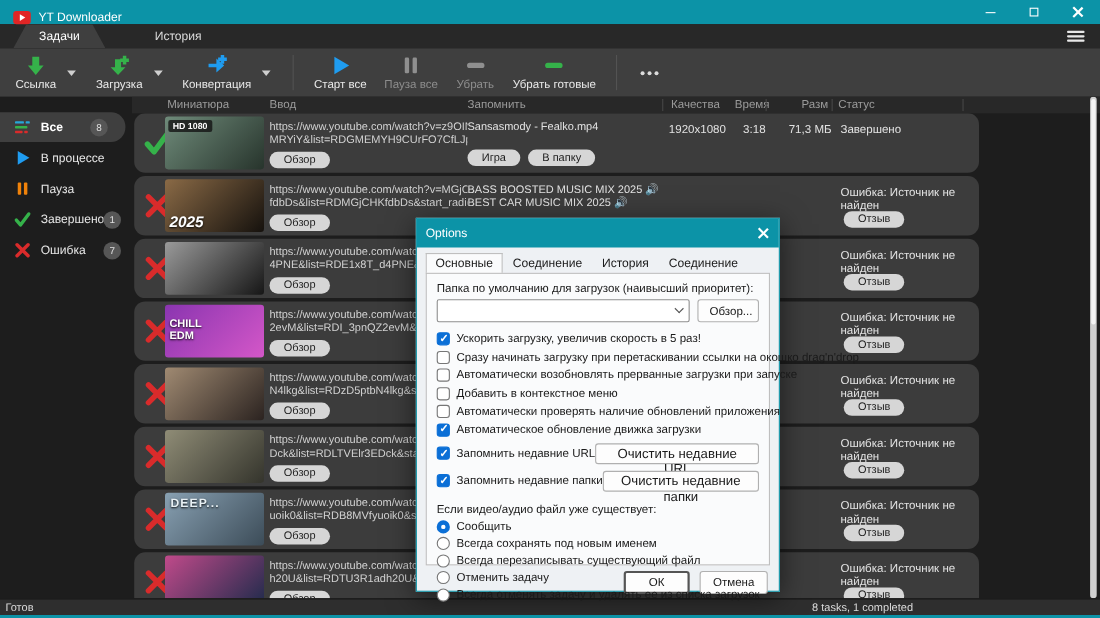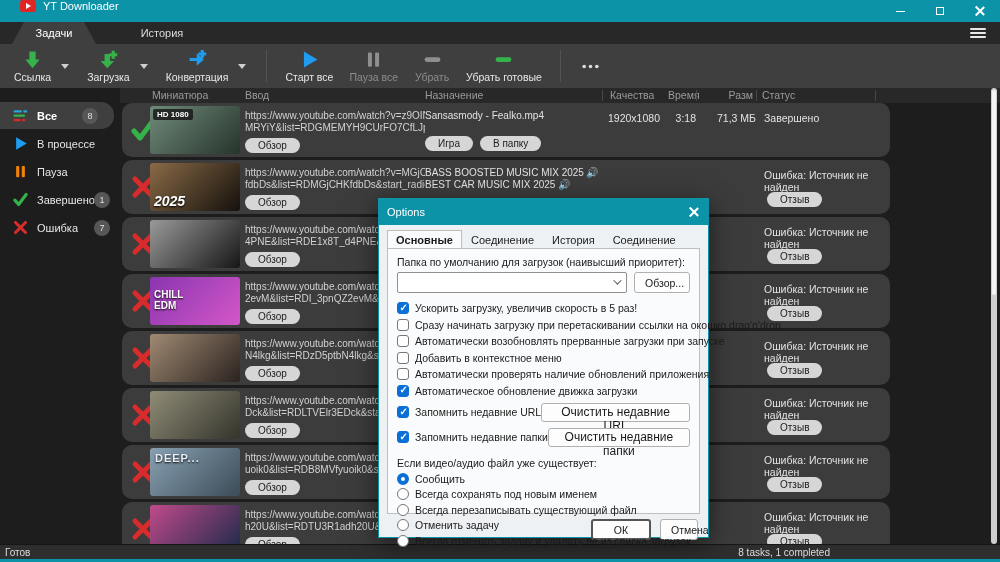--- a/index.html
+++ b/index.html
@@ -1,21 +1,21 @@
 <!DOCTYPE html>
 <html><head>
 <meta charset="utf-8">
 <style>
   * { margin:0; padding:0; box-sizing:border-box; }
   html,body { width:1000px; height:562px; background:#101010; font-family:"Liberation Sans", sans-serif; }
   .window { position:relative; width:1000px; height:562px; background:#1d1d1d; overflow:hidden;
             border-bottom:3px solid #0c93a7; }
 
   
-  .titlebar { height:22px; background:#0c93a7; display:flex; align-items:flex-start; padding-left:20px; }
+  .titlebar { height:22px; background:#0c93a7; display:flex; align-items:flex-end; padding-left:12px; }
   .app-icon { width:16px; height:12px; background:#e02525; border-radius:3px; position:relative; flex:0 0 auto; }
   .app-icon::after { content:""; position:absolute; left:6px; top:3px; border-left:5px solid #fff;
                      border-top:3px solid transparent; border-bottom:3px solid transparent; }
   .title-text { color:#fff; font-size:11px; margin-left:7px; }
   .win-controls { margin-left:auto; display:flex; height:100%; }
   .win-btn { width:40px; height:100%; display:flex; align-items:center; justify-content:center; position:relative; }
   .glyph-min { width:9px; height:1px; background:#fff; }
   .glyph-max { width:8px; height:8px; border:1px solid #fff; }
   .glyph-close { width:10px; height:10px; position:relative; }
   .glyph-close::before,.glyph-close::after { content:""; position:absolute; left:4px; top:-1px; width:1.5px; height:12px; background:#fff; }
@@ -85,42 +85,42 @@
 
   
   .dialog { position:absolute; left:378px; top:198px; width:331px; height:340px; background:#eef1f4; border:1px solid #0c93a7; box-shadow:0 6px 24px rgba(0,0,0,.55); z-index:10; }
   .dlg-titlebar { height:26px; background:#0c93a7; display:flex; align-items:center; padding:0 8px; }
   .dlg-title { color:#fff; font-size:11px; }
   .dlg-close { margin-left:auto; width:12px; height:12px; position:relative; }
   .dlg-close::before,.dlg-close::after { content:""; position:absolute; left:5px; top:0; width:1.5px; height:12px; background:#fff; }
   .dlg-close::before{transform:rotate(45deg);} .dlg-close::after{transform:rotate(-45deg);}
   .dlg-tabs { display:flex; padding:4px 8px 0 8px; position:relative; top:1px; }
   .dlg-tab { font-size:11px; color:#1a1a1a; padding:3px 8px 2px 8px; border:1px solid transparent; white-space:nowrap; }
-  .dlg-tab.active { background:#fafbfc; border-color:#bfbfbf; border-bottom-color:#fafbfc; font-weight:bold; }
+  .dlg-tab.active { background:#fafbfc; border-color:#bfbfbf; border-bottom-color:#fafbfc; font-weight:normal; }
   .dlg-panel { margin:0 8px; border:1px solid #bfbfbf; background:#fafbfc; height:266px; padding:7px 9px; position:relative; }
   .dlg-label { font-size:10.5px; color:#1a1a1a; margin-bottom:4px; }
   .combo-row { display:flex; gap:7px; margin-bottom:9px; }
   .combo { flex:1; height:21px; background:#fff; border:1px solid #8f8f8f; border-radius:2px; position:relative; }
   .combo-chev { position:absolute; right:7px; top:6px; width:6px; height:6px; border-right:1.5px solid #555; border-bottom:1.5px solid #555; transform:rotate(45deg) translateY(-2px); }
   .dlg-btn { font-family:inherit; font-size:10.5px; color:#1a1a1a; background:#fdfdfd; border:1px solid #b0b0b0; border-radius:3px; padding:2px 10px; height:21px; }
   .browse-btn { width:56px; }
   .cb-row { display:flex; align-items:center; gap:6px; margin-bottom:4.5px; }
   .checkbox { width:12px; height:12px; border:1px solid #767676; border-radius:3px; background:#fff; flex:0 0 auto; position:relative; }
   .checkbox.checked { background:#0b6fd6; border-color:#0b6fd6; }
   .checkbox.checked::after { content:"✓"; position:absolute; left:1.5px; top:-1.5px; color:#fff; font-size:10px; font-weight:bold; }
   .cb-label { font-size:10.5px; color:#1a1a1a; white-space:nowrap; }
   .remember-row { display:flex; align-items:center; margin:6px 0 0 0; }
   .remember-row .clear-btn { margin-left:auto; height:19px; padding:1px 7px; font-size:12px; }
   .exists-label { margin-top:10px; }
   .radio-row { display:flex; align-items:center; gap:6px; margin-bottom:3.5px; }
   .radio { width:12px; height:12px; border:1px solid #767676; border-radius:50%; background:#fff; flex:0 0 auto; }
   .radio.sel { border:4px solid #0b6fd6; }
   .dlg-footer { display:flex; justify-content:flex-end; gap:9px; padding:5px 10px 0 0; }
   .ok-btn { width:60px; border:2px solid #555; font-weight:normal; }
-  .cancel-btn { width:38px; }
+  .cancel-btn { width:62px; }
 </style>
 </head>
 <body>
 
 <div class="window">
 
   <div class="titlebar">
     <div class="app-icon"></div>
     <span class="title-text">YT Downloader</span>
     <div class="win-controls">
@@ -246,21 +246,21 @@
               <path d="M4 4l16 16M20 4L4 20" stroke="#d92b2b" stroke-width="5" stroke-linecap="round"></path>
             </svg></span>
           <span class="side-label">Ошибка</span>
           <span class="count-badge">7</span>
         </div>
       </div>
     <div class="content">
       <div class="thead" id="thead-host">
           <span class="th" style="left: 32px; width: 90px;">Миниатюра</span>
           <span class="th" style="left: 125px; width: 170px;">Ввод</span>
-          <span class="th" style="left: 305px; width: 170px;">Назначение</span>
+          <span class="th" style="left: 305px; width: 170px;">Запомнить</span>
           <span class="th" style="left: 490px; width: 55px;">Качества</span>
           <span class="th" style="left: 548px; width: 30px;">Время</span>
           <span class="th" style="left: 580px; width: 53px; text-align: right;">Разм</span>
           <span class="th" style="left: 642px; width: 110px;">Статус</span>
           <div class="th-div" style="left: 482px;"></div>
           <div class="th-div" style="left: 576px;"></div>
           <div class="th-div" style="left: 636px;"></div>
           <div class="th-div" style="left: 755px;"></div>
         </div>
       <div class="rows" id="rows-host">

